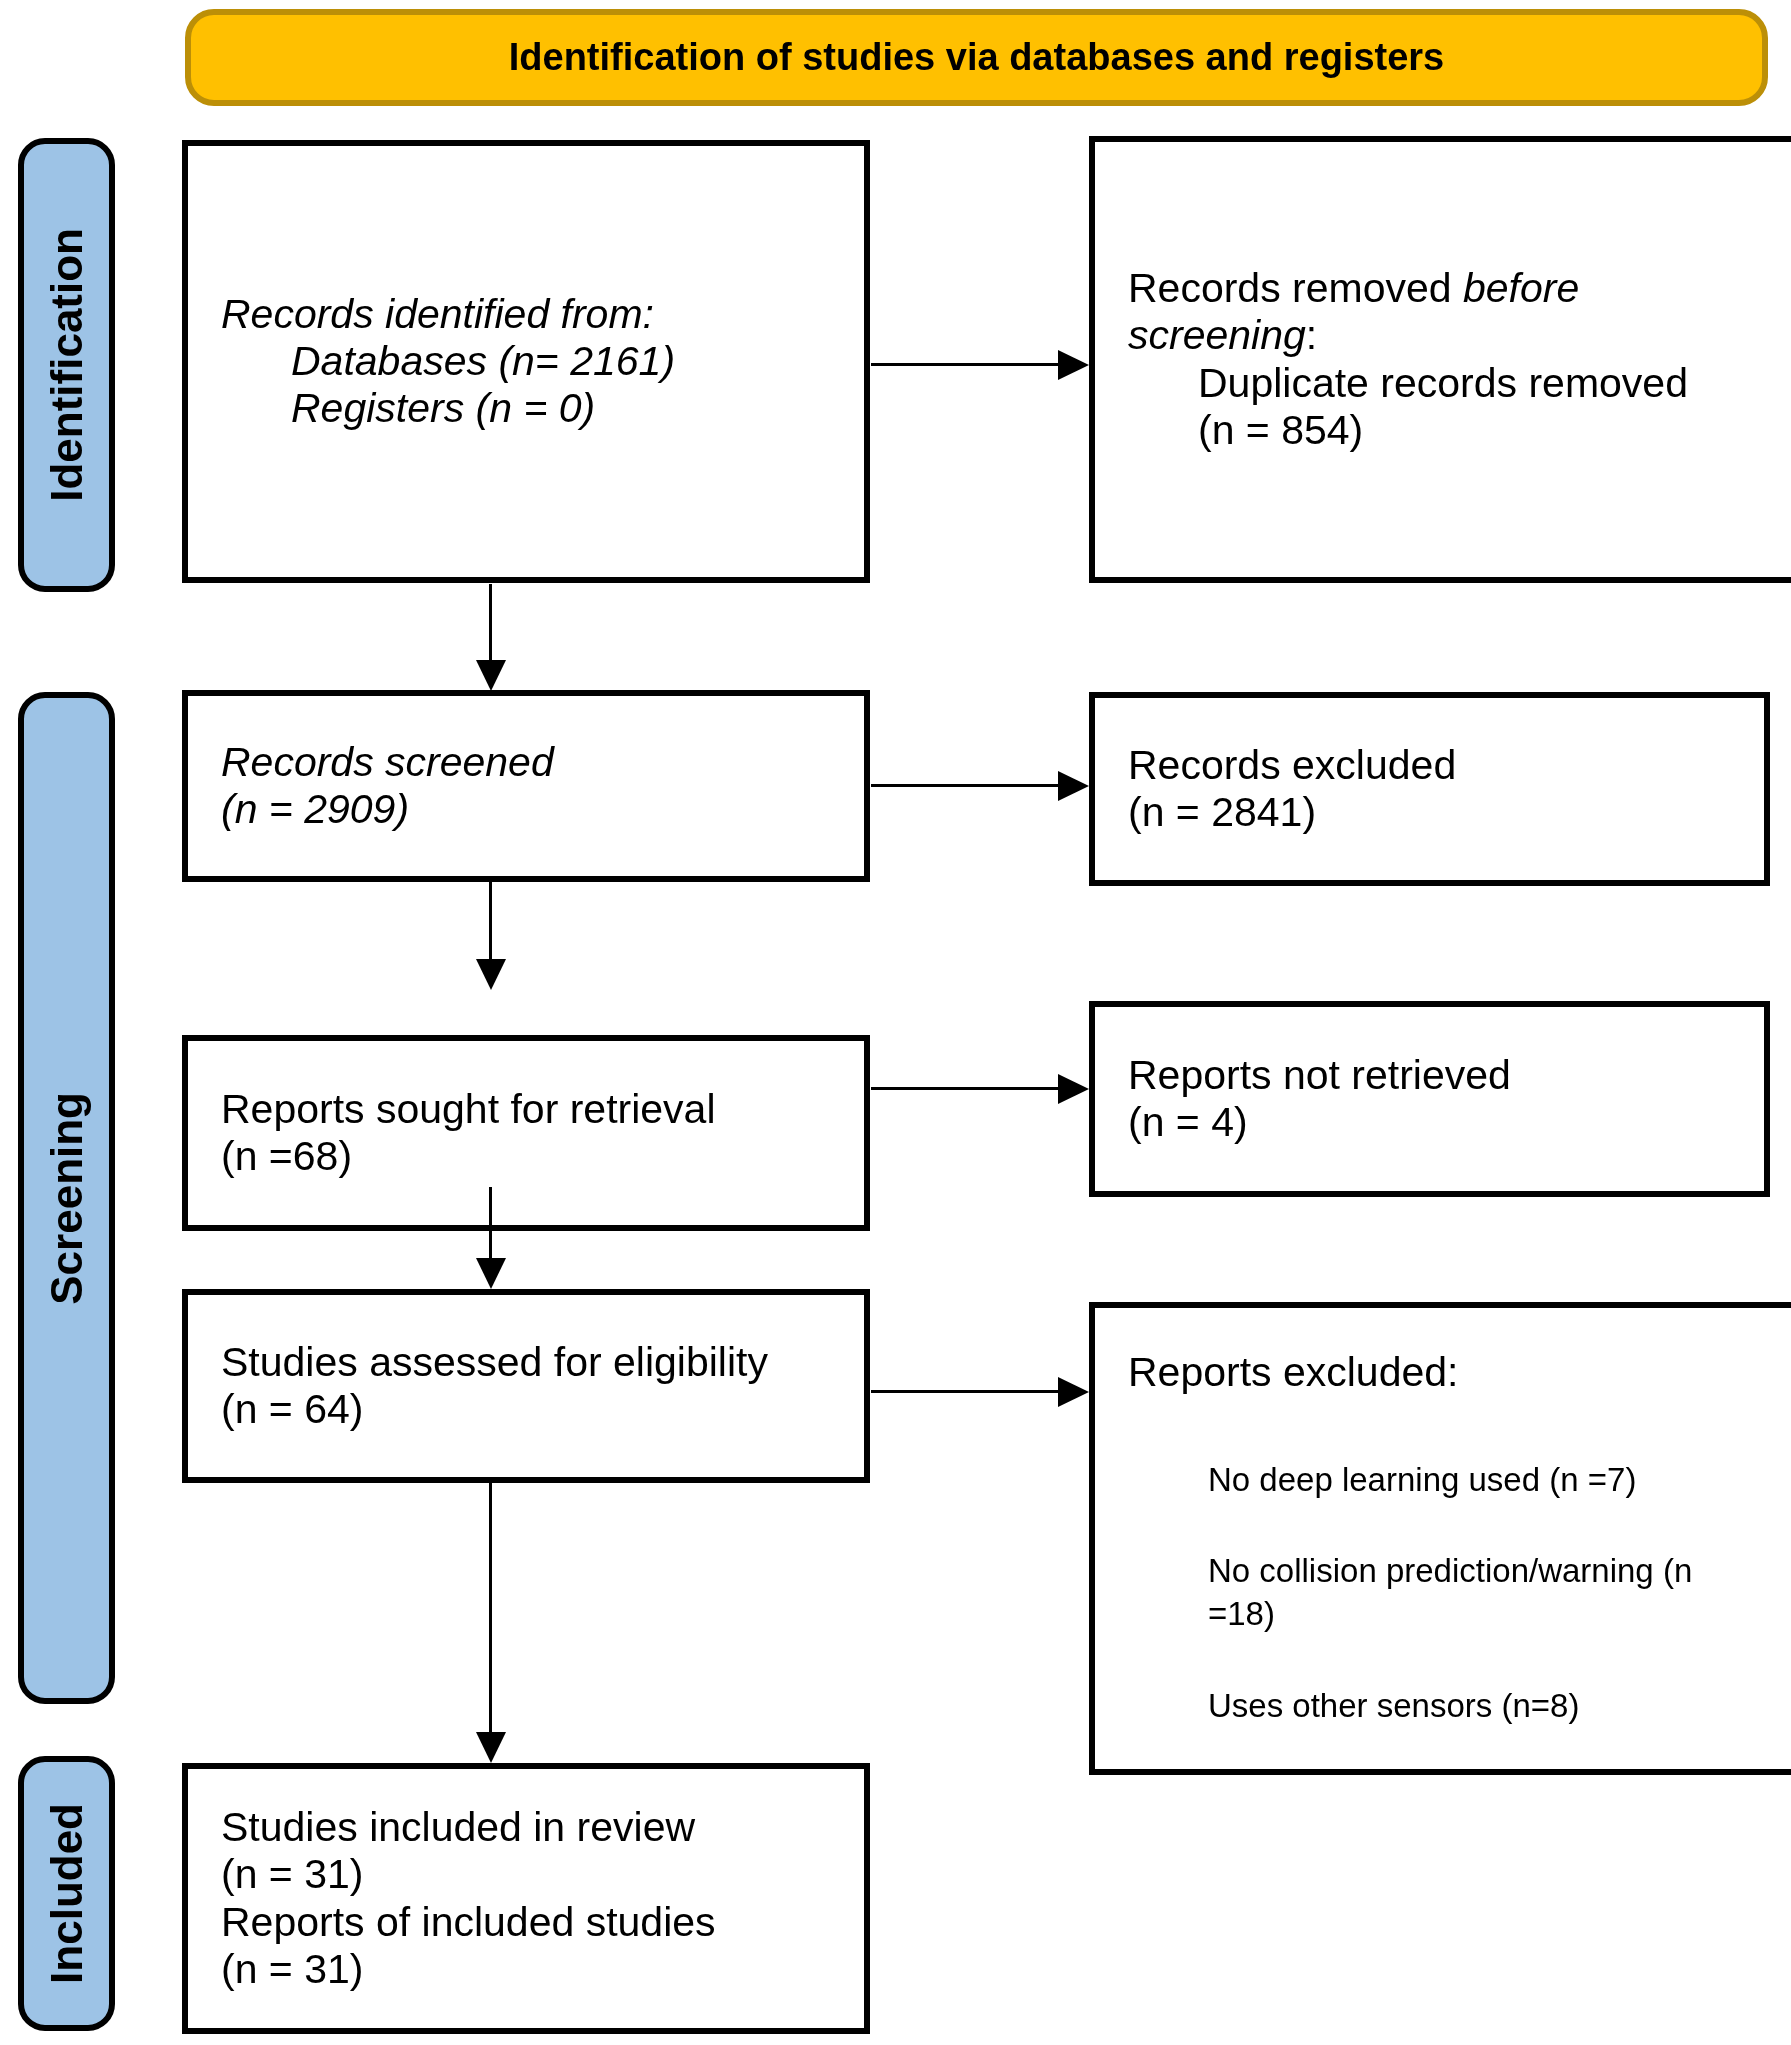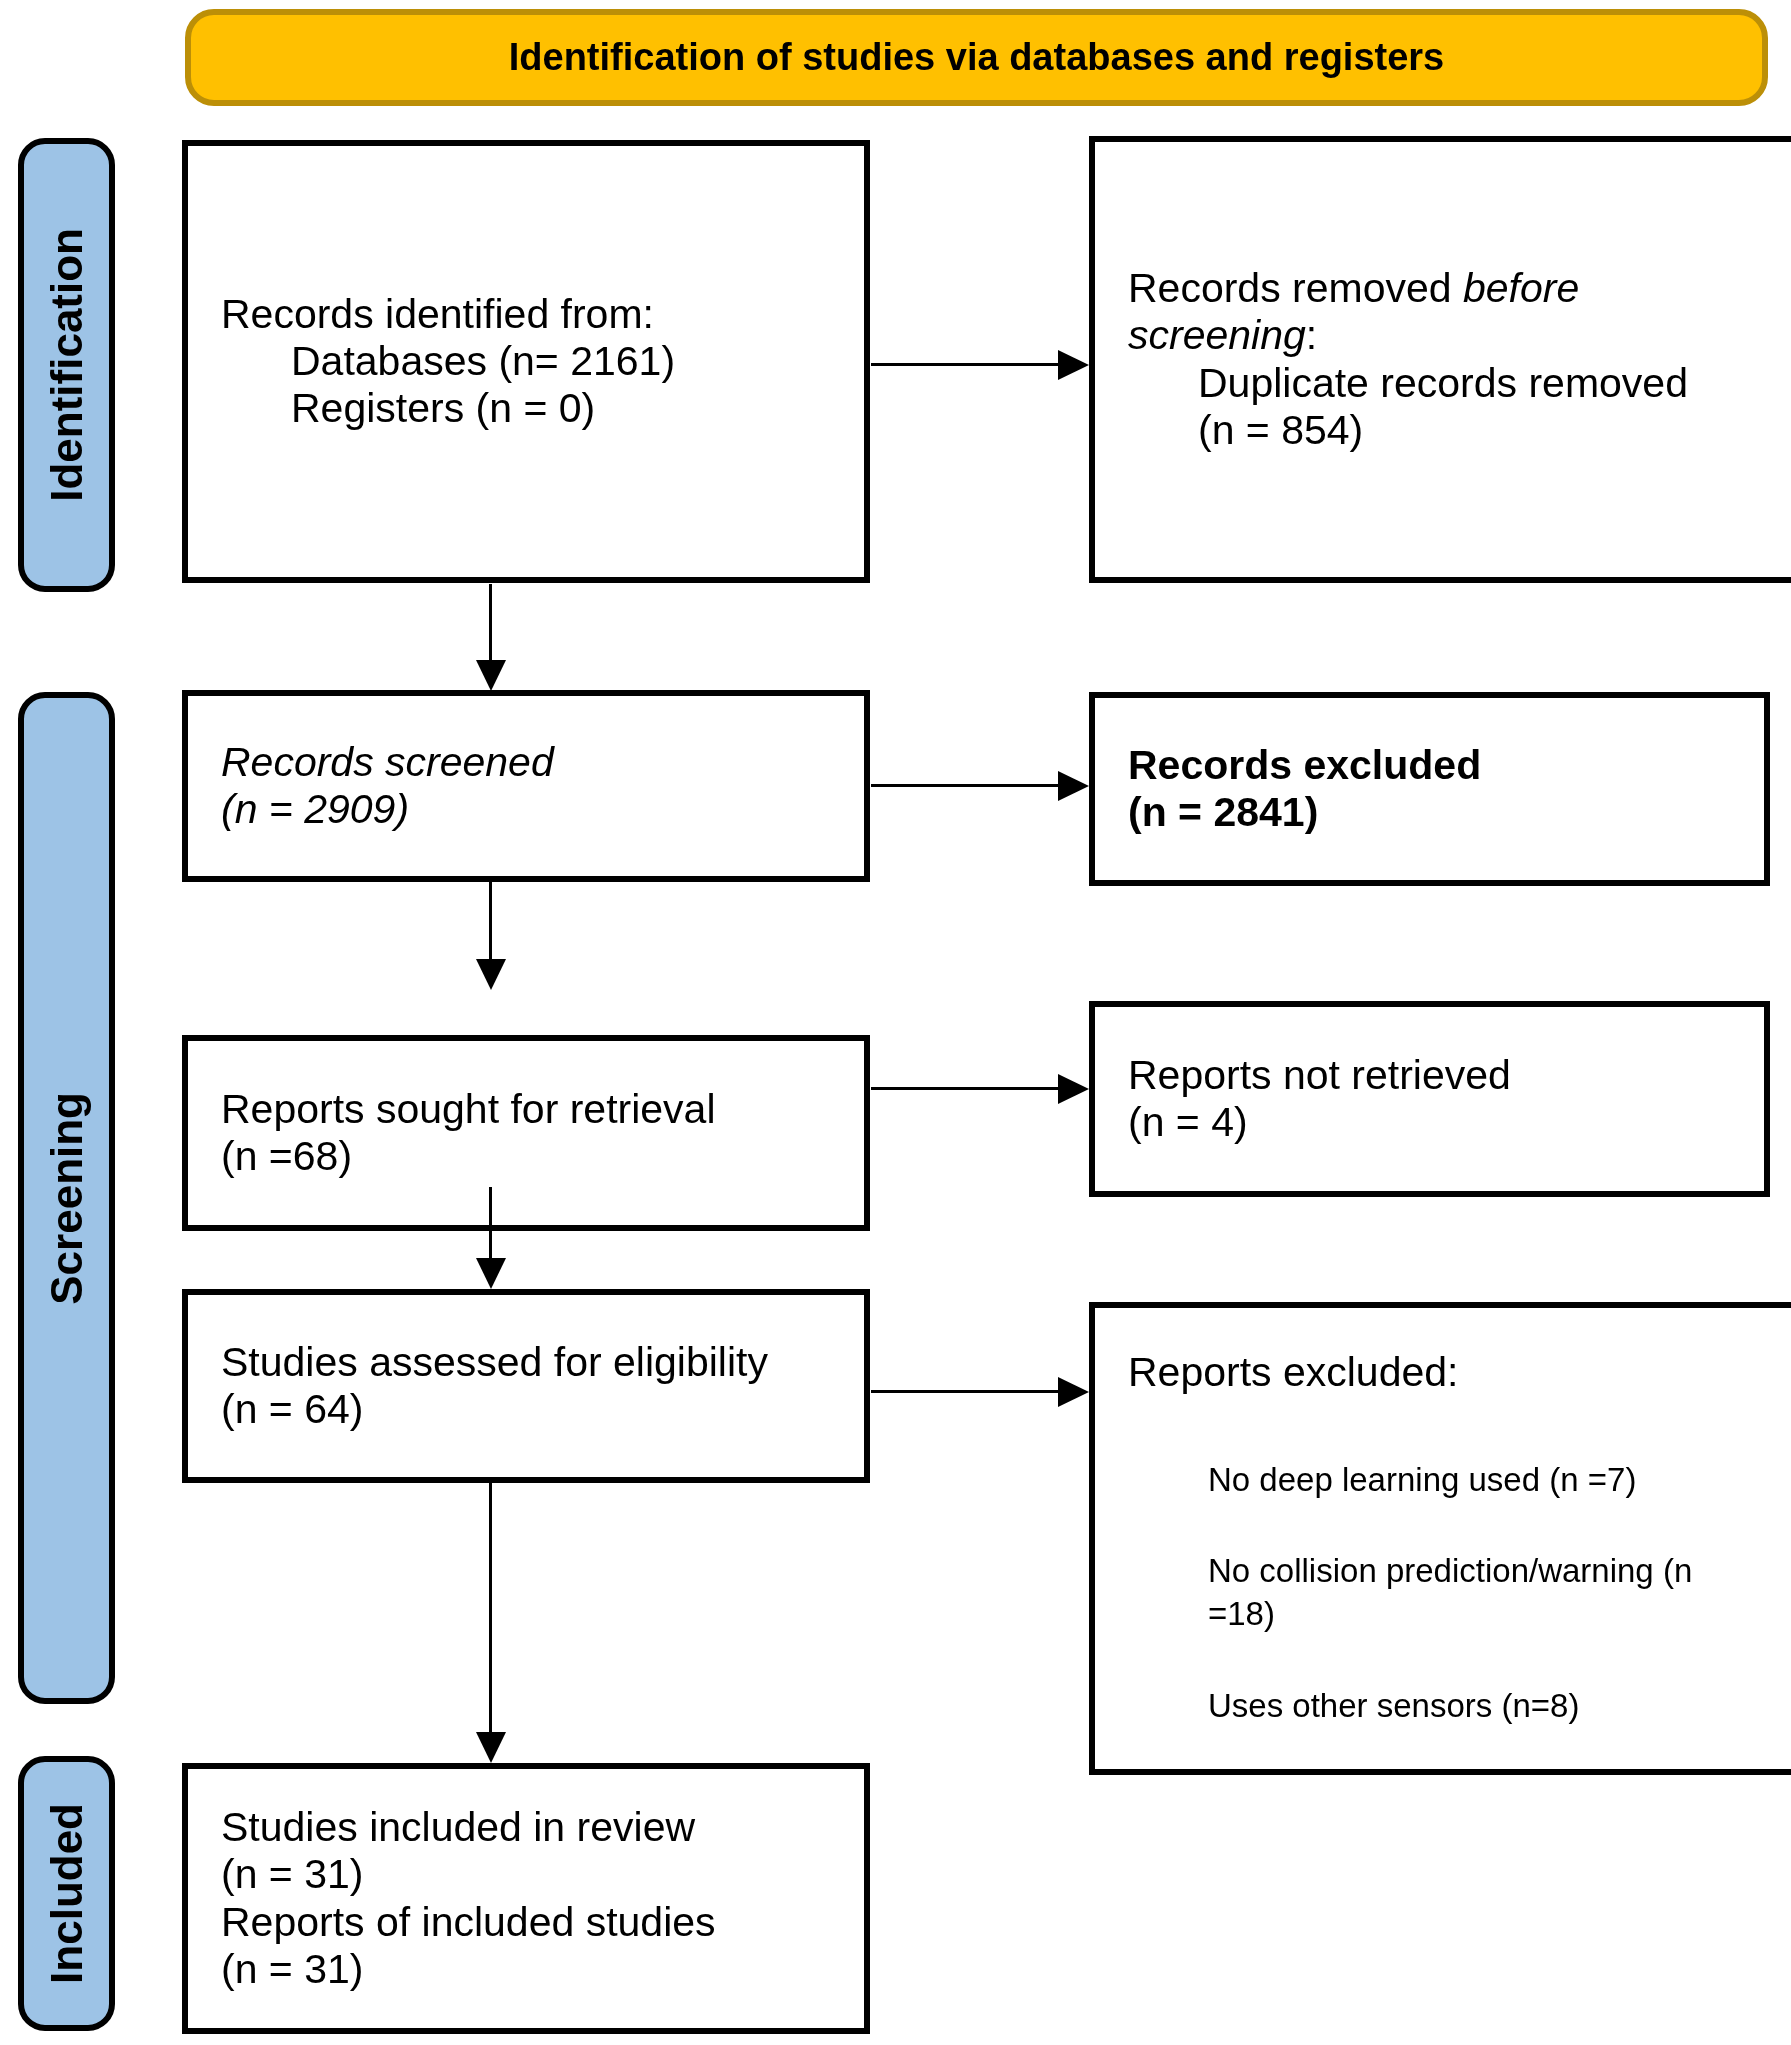--- a/index.html
+++ b/index.html
@@ -51,21 +51,21 @@
   <div class="stage" style="top:138px;height:454px;">
     <span class="vtext">Identification</span>
   </div>
   <div class="stage" style="top:692px;height:1012px;">
     <span class="vtext">Screening</span>
   </div>
   <div class="stage" style="top:1756px;height:275px;">
     <span class="vtext">Included</span>
   </div>
 
-  <div class="fbox" style="left:182px;top:140px;width:688px;height:443px;">
+  <div class="fbox" style="left:182px;top:140px;width:688px;height:443px;font-style:italic;">
     <div class="line">Records identified from:</div>
     <div class="line indent">Databases (n= 2161)</div>
     <div class="line indent">Registers (n = 0)</div>
   </div>
 
   <div class="fbox" style="left:182px;top:690px;width:688px;height:192px;font-style:italic;">
     <div class="line">Records screened</div>
     <div class="line">(n = 2909)</div>
   </div>
 
@@ -85,21 +85,21 @@
     <div class="line">Reports of included studies</div>
     <div class="line">(n = 31)</div>
   </div>
 
   <div class="fbox" style="left:1089px;top:136px;width:751px;height:447px;">
     <div class="line narrow"><span>Records removed </span><i>before screening</i><span>:</span></div>
     <div class="line indent">Duplicate records removed</div>
     <div class="line indent">(n = 854)</div>
   </div>
 
-  <div class="fbox" style="left:1089px;top:692px;width:681px;height:194px;font-weight:bold;">
+  <div class="fbox" style="left:1089px;top:692px;width:681px;height:194px;">
     <div class="line">Records excluded</div>
     <div class="line">(n = 2841)</div>
   </div>
 
   <div class="fbox" style="left:1089px;top:1001px;width:681px;height:196px;">
     <div class="line">Reports not retrieved</div>
     <div class="line">(n = 4)</div>
   </div>
 
   <div class="fbox" style="left:1089px;top:1302px;width:747px;height:473px;">

